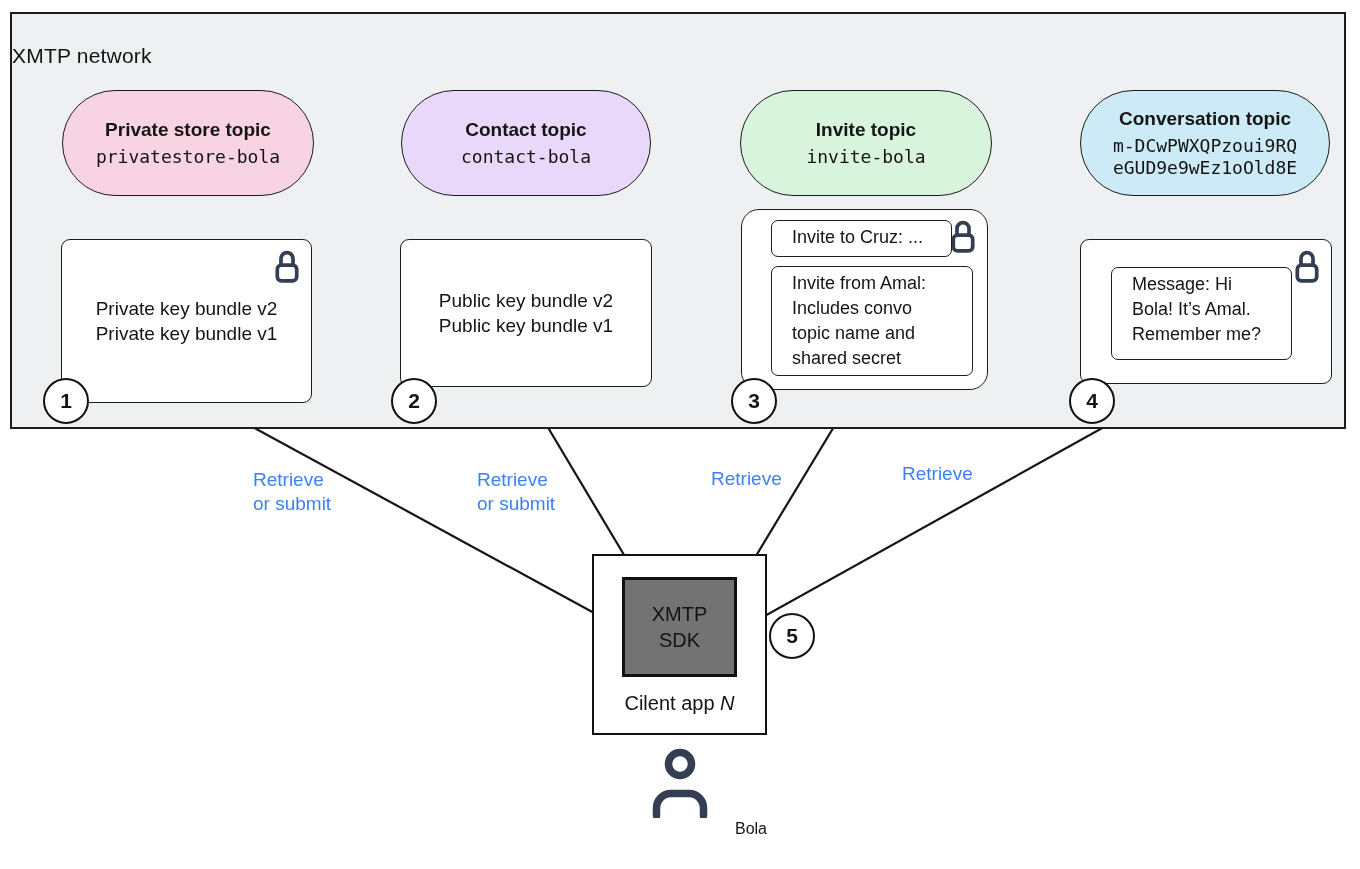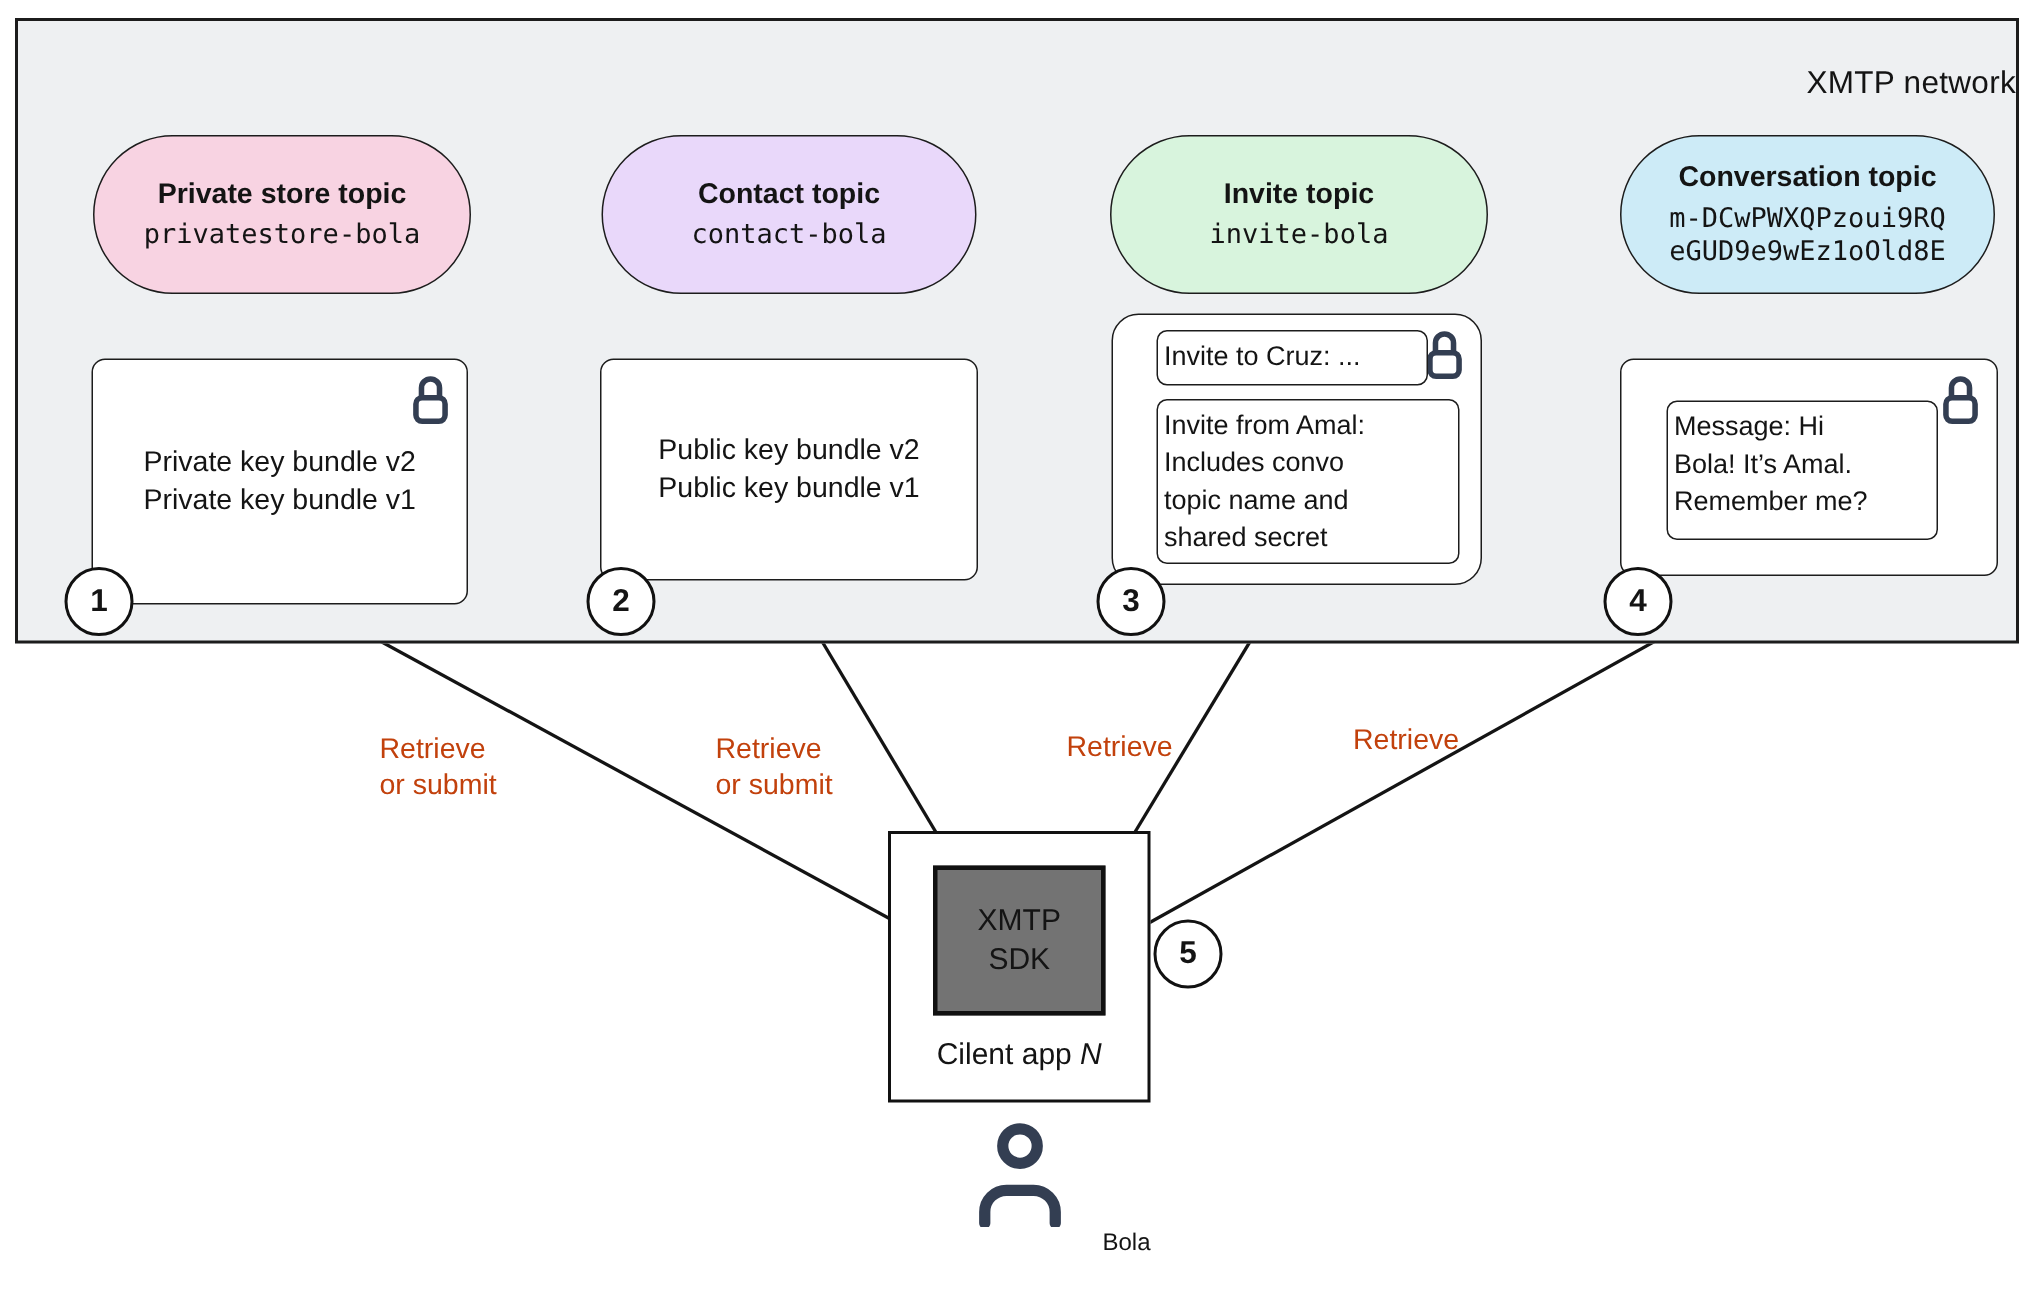--- a/index.html
+++ b/index.html
@@ -21,21 +21,21 @@
   .panel {
     position: absolute;
     left: 10px; top: 12px;
     width: 1336px; height: 417px;
     background: var(--panel_bg, #eef0f2);
     border: 2px solid #1c1c1c;
   }
   .panel-title {
     position: absolute;
     left: 0; top: 30px; width: 100%;
-    text-align: right;
+    text-align: left;
     font-size: 21px;
     font-weight: 500;
     letter-spacing: .2px;
   }
 
   
   .pill {
     position: absolute;
     top: 76px;
     height: 106px;
@@ -76,21 +76,21 @@
     text-align: center;
     font-size: 19px; line-height: 25px;
   }
   .subnote {
     position: absolute;
     background: #ffffff;
     border: 1.5px solid #1c1c1c;
     border-radius: 7px;
     font-size: 18px;
     line-height: 25px;
-    padding: 4px 4px;
+    padding: 4px 20px;
   }
   .sub-invite-out { left: 29px; top: 10px;  width: 181px; height: 37px; }
   .sub-invite-in  { left: 29px; top: 56px;  width: 202px; height: 110px; }
   .sub-message    { left: 30px; top: 27px;  width: 181px; height: 93px; }
 
   .lock {
     position: absolute;
     width: 30px; height: 37px;
   }
   .lock path, .lock rect { stroke: var(--icon_dark, #333e52); }
@@ -114,22 +114,21 @@
 
   
   .arrows { position: absolute; left: 0; top: 0; width: 1360px; height: 869px; pointer-events: none; }
   .arrows line { stroke: var(--line, #141414); stroke-width: 2.2; }
   .arrows .head { fill: var(--line, #141414); }
 
   .arrow-label {
     position: absolute;
     font-size: 19px;
     line-height: 24px;
-    color: #c2410c;
-    margin-top: 20px;
+    color: #3b82f6;
   }
   .lbl-1 { left: 253px; top: 468px; }
   .lbl-2 { left: 477px; top: 468px; }
   .lbl-3 { left: 711px; top: 467px; }
   .lbl-4 { left: 902px; top: 462px; }
 
   
   .client-app {
     position: absolute;
     left: 592px; top: 554px;

